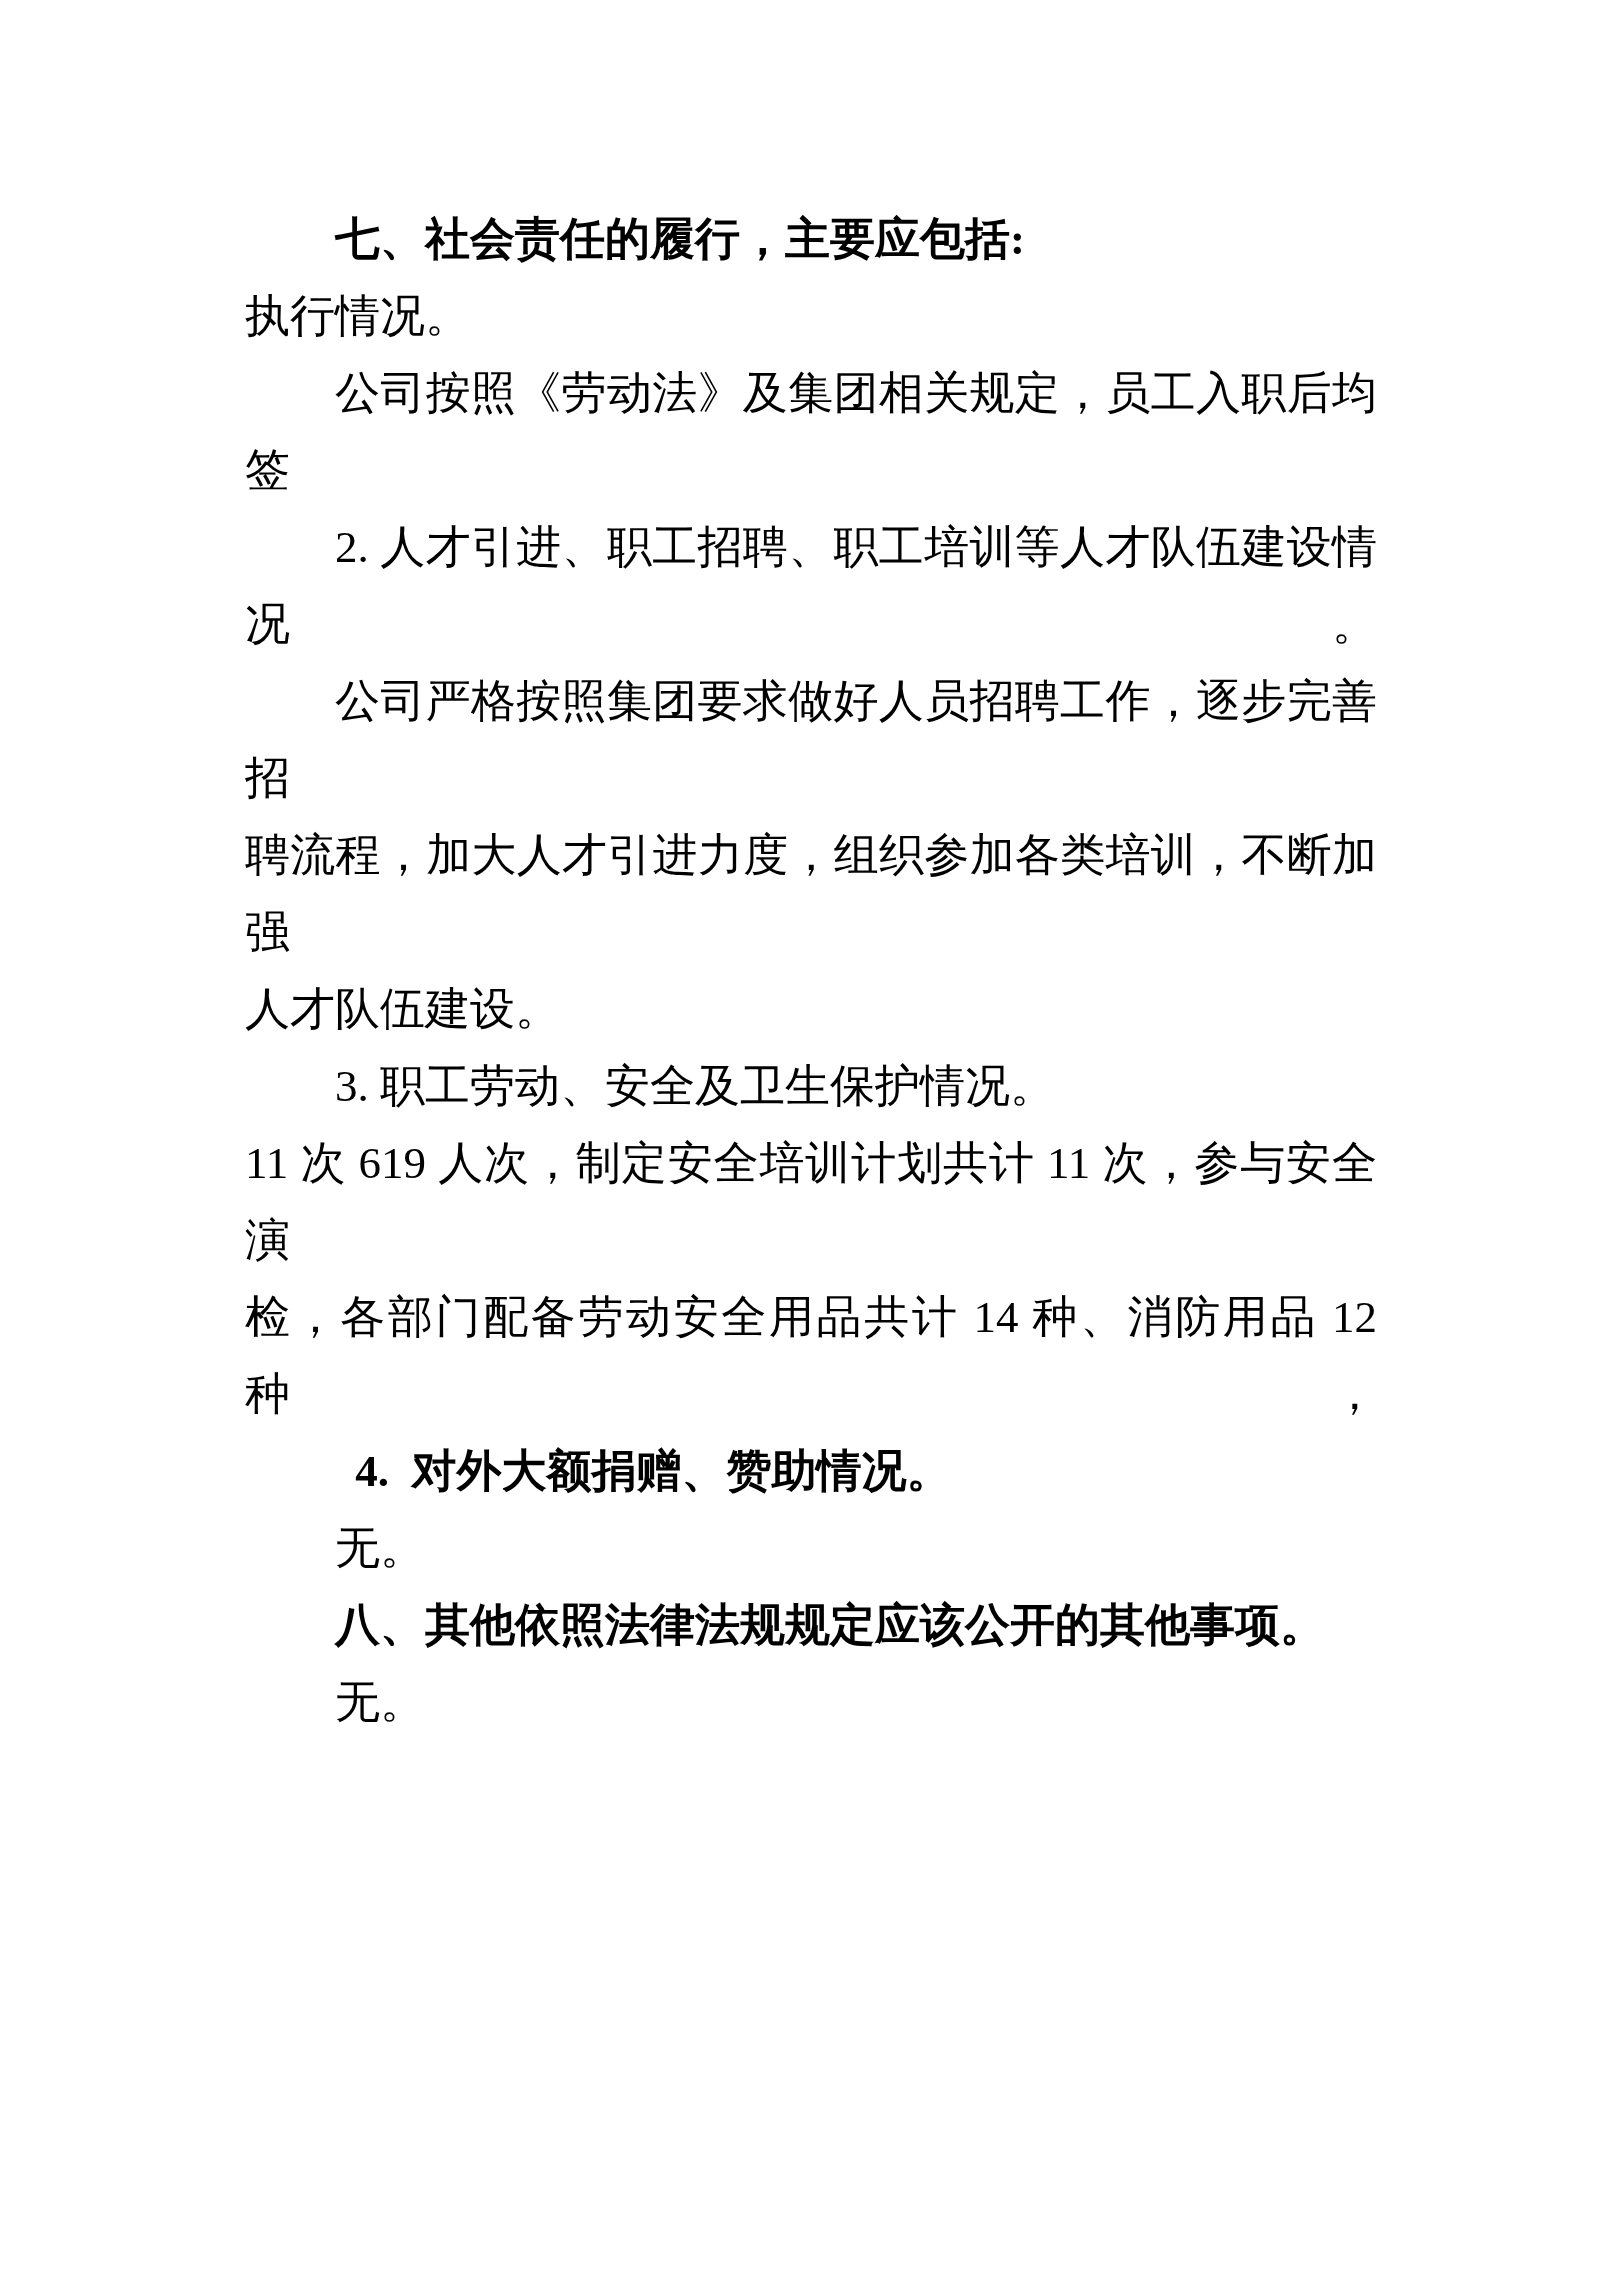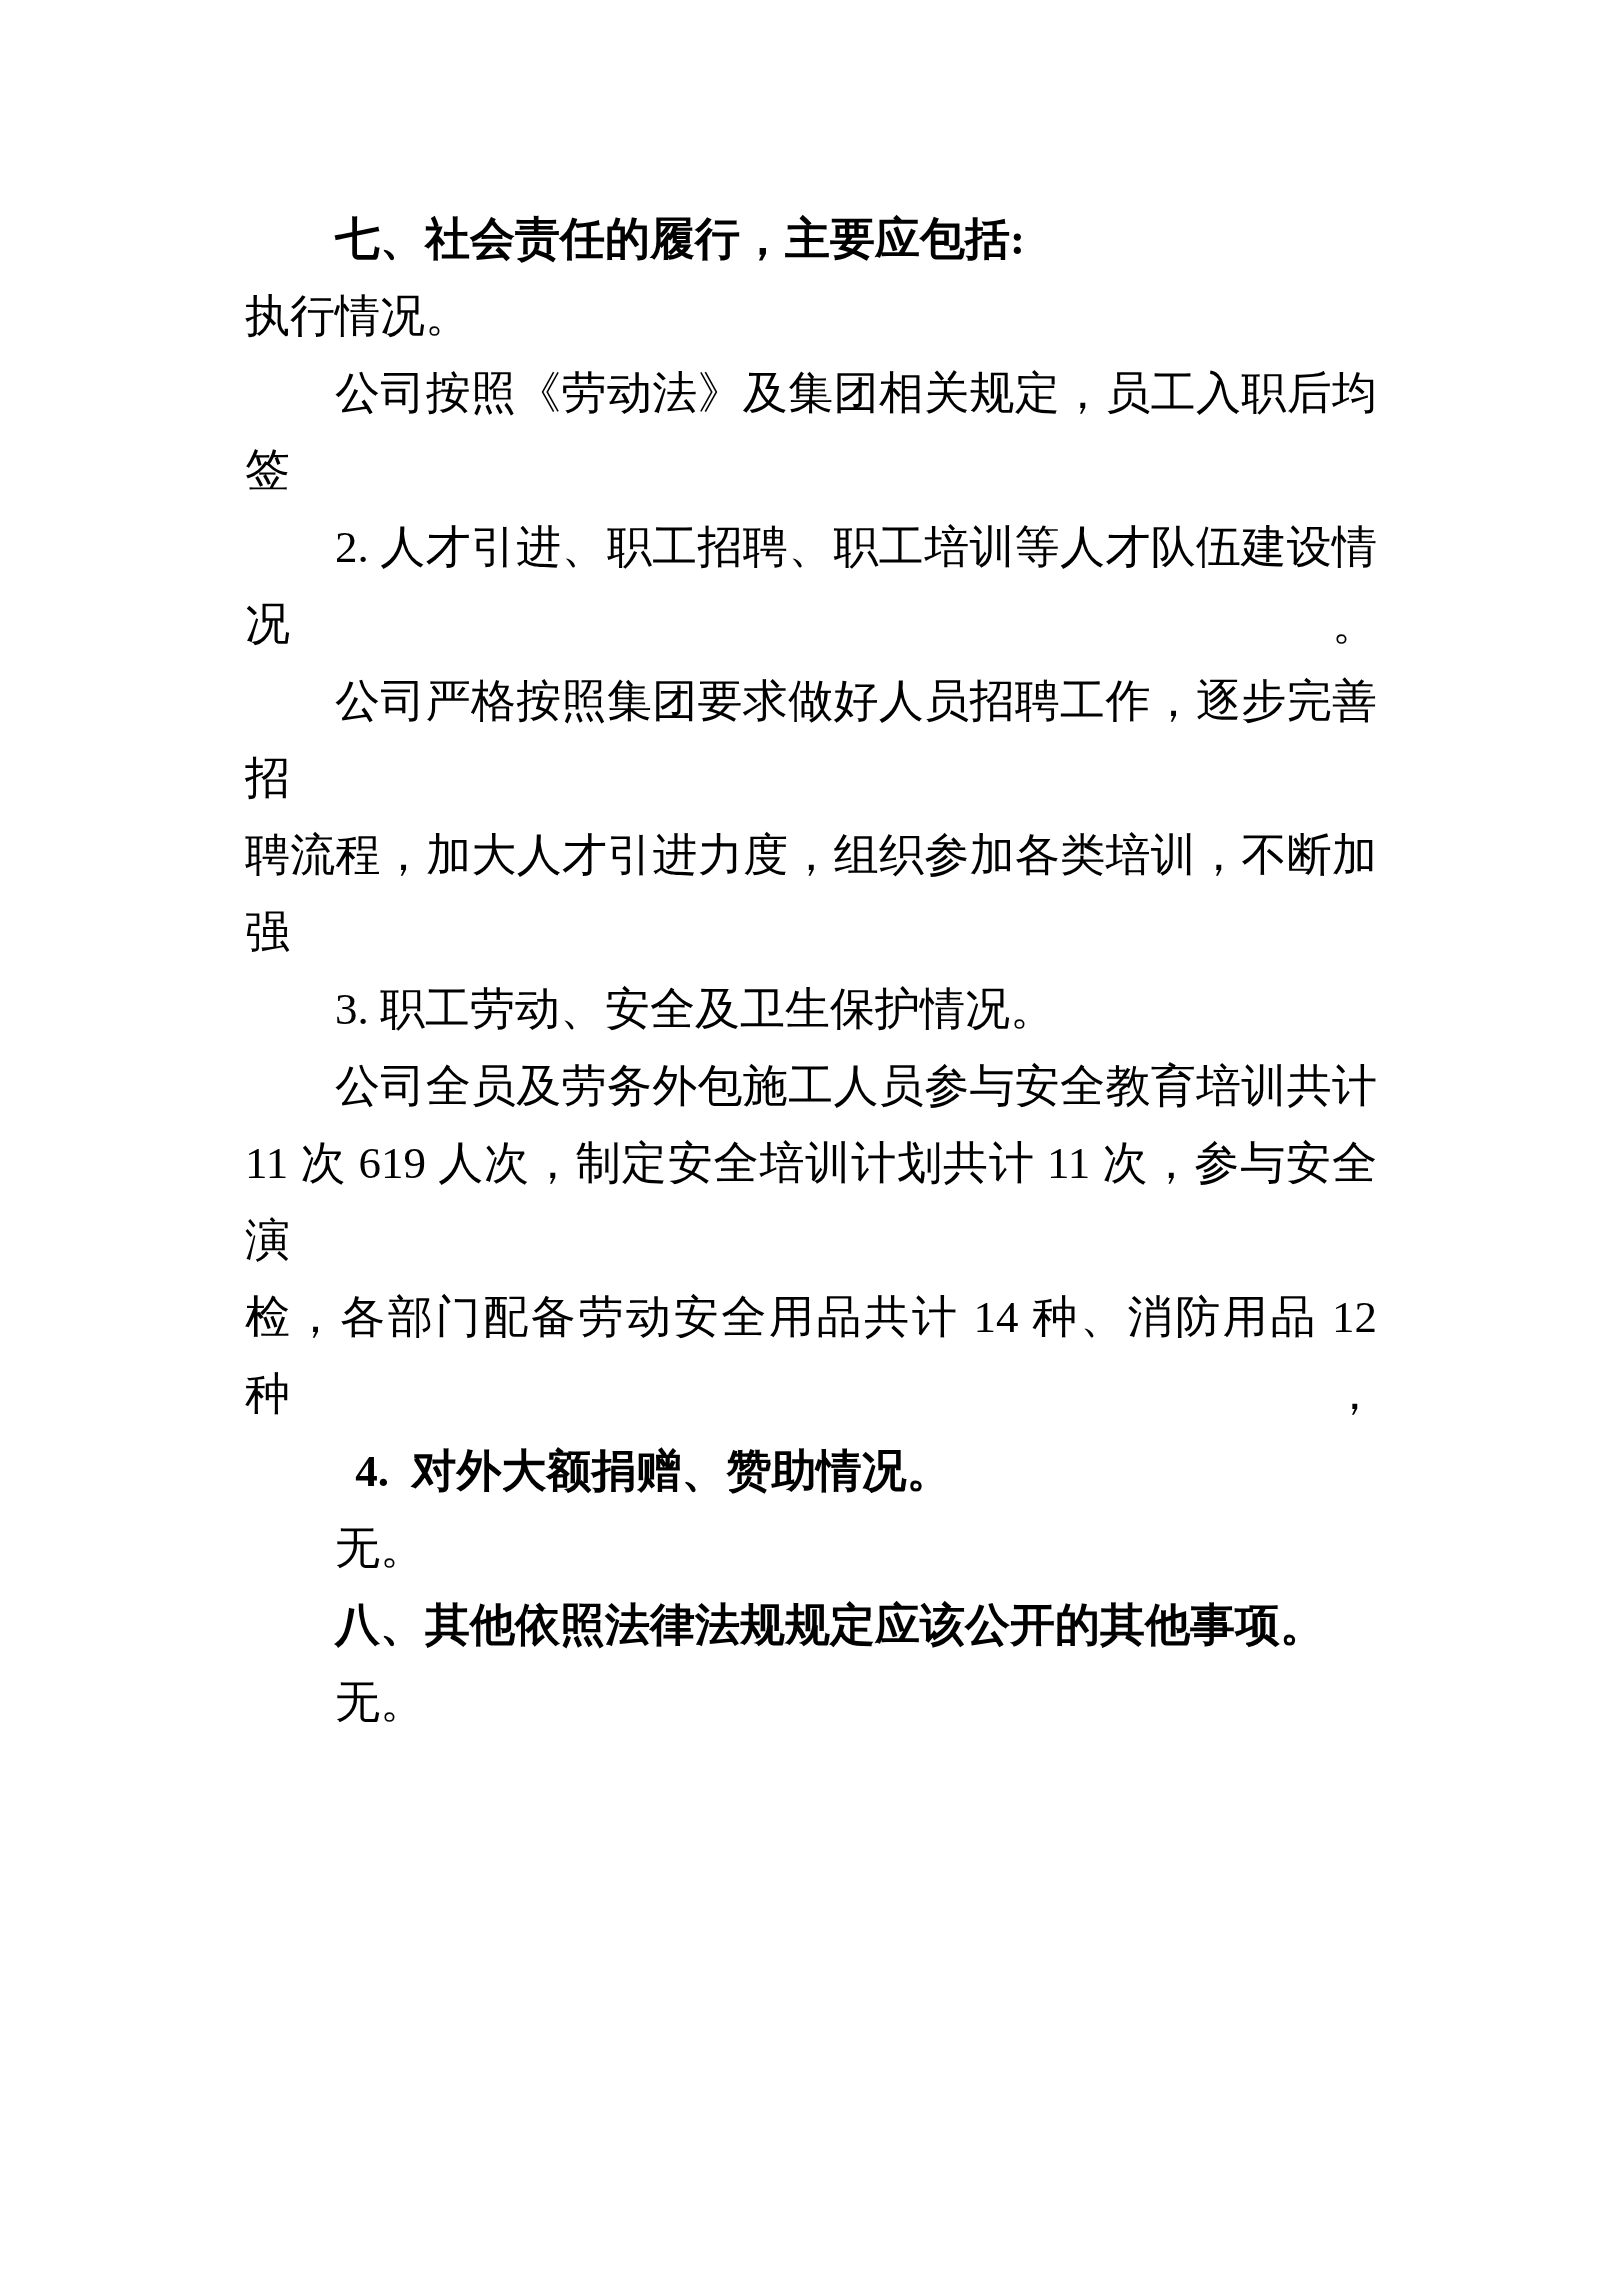--- a/index.html
+++ b/index.html
@@ -49,24 +49,24 @@
 
     <div class="line indent fill">公司按照《劳动法》及集团相关规定，员工入职后均签</div>
 
 
     <div class="line indent fill">2. 人才引进、职工招聘、职工培训等人才队伍建设情况。</div>
 
     <div class="line indent fill">公司严格按照集团要求做好人员招聘工作，逐步完善招</div>
 
     <div class="line fill">聘流程，加大人才引进力度，组织参加各类培训，不断加强</div>
 
+    <div class="line">人才队伍建设。</div>
 
     <div class="line indent">3. 职工劳动、安全及卫生保护情况。</div>
 
-    <div class="line indent fill">公司全员及劳务外包施工人员参与安全教育培训共计</div>
 
     <div class="line fill">11 次 619 人次，制定安全培训计划共计 11 次，参与安全演</div>
 
 
     <div class="line fill">检，各部门配备劳动安全用品共计 14 种、消防用品 12 种，</div>
 
 
     <div class="line indent-lg">4. 对外大额捐赠、赞助情况。</div>
 
     <div class="line indent">无。</div>

